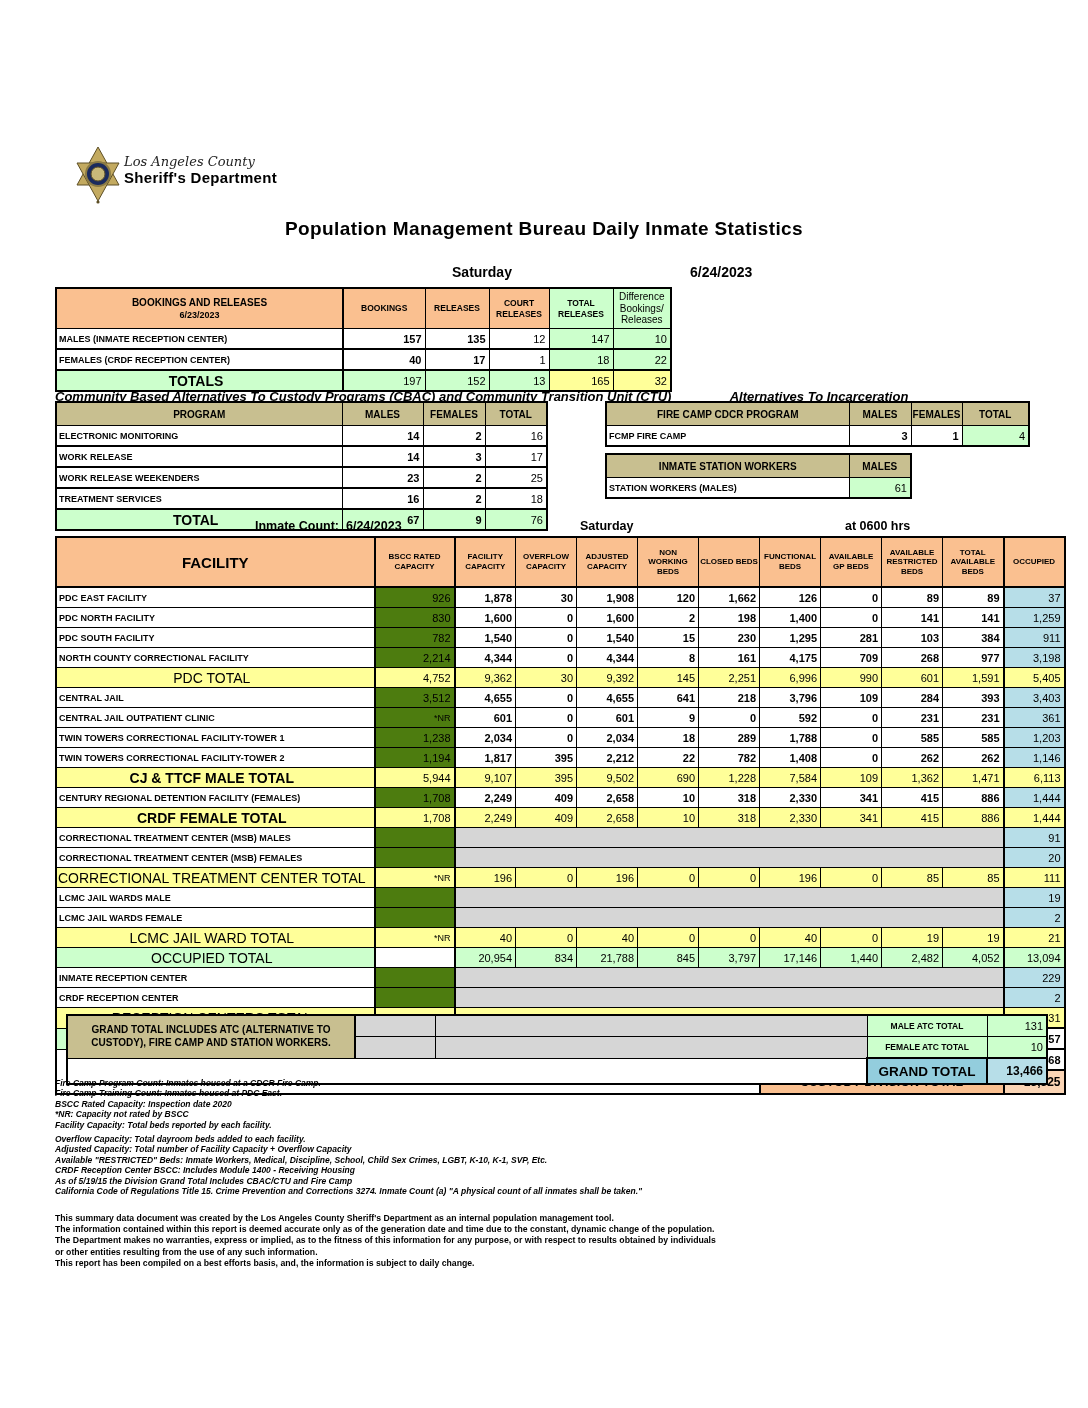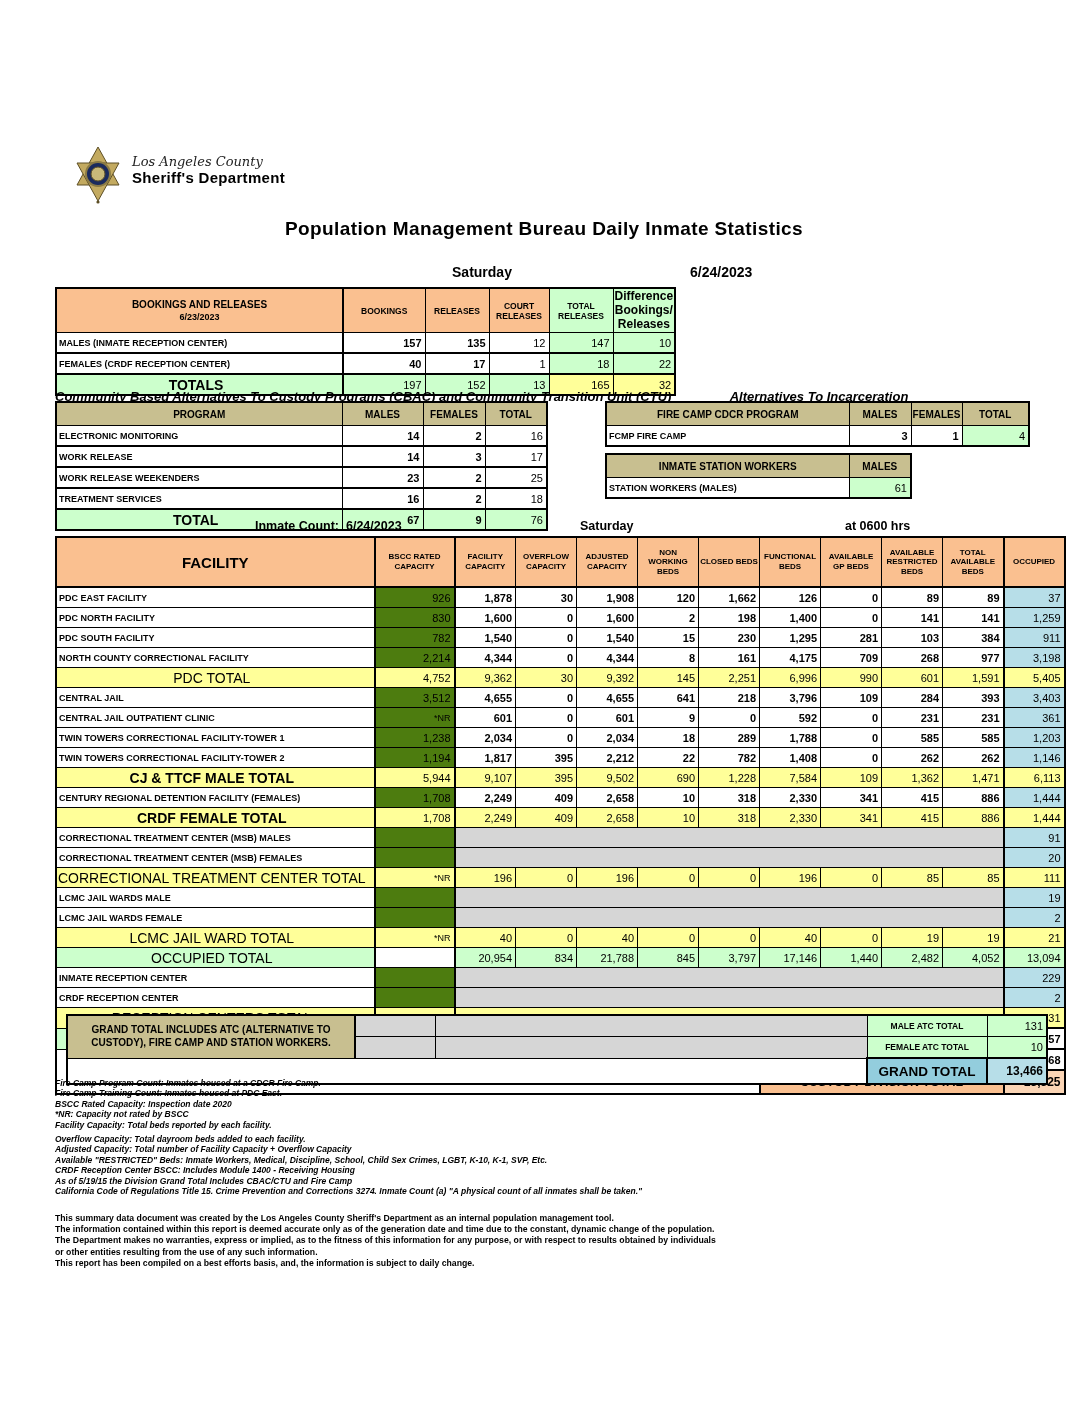--- a/index.html
+++ b/index.html
@@ -23,33 +23,33 @@
   .n{text-align:right;padding-right:3px;font-size:11px;height:17px;}
   .bd{font-weight:bold;}
   .lbl{font-size:9px;font-weight:bold;text-align:left;padding-left:2px;height:17px;}
   .rlbl{font-size:14px;text-align:center;padding-right:8px;height:17px;}
   .hh{font-size:8px;font-weight:bold;text-align:center;line-height:1.2;white-space:normal;padding:1px;background:#FAC090;}
   .b-l2{border-left:2px solid #000;}
   .b-b2{border-bottom:2px solid #000;}
   .b-r2{border-right:2px solid #000;}
   
   #logo{position:absolute;left:72px;top:146px;display:flex;align-items:flex-start;}
-  #logo-text{margin-left:8px;margin-top:8px;}
+  #logo-text{margin-left:0;margin-top:8px;}
   #county{font-family:"DejaVu Serif", serif;font-style:italic;font-size:13px;color:#222;}
   #dept{font-size:15px;font-weight:bold;letter-spacing:.3px;}
   #doc-title{position:absolute;left:0;top:218px;width:1088px;text-align:center;font-size:19px;font-weight:bold;letter-spacing:.4px;}
   #day-top{position:absolute;left:392px;top:264px;width:180px;text-align:center;font-size:14px;font-weight:bold;}
   #date-top{position:absolute;left:690px;top:264px;font-size:14px;font-weight:bold;}
   
   #bookings{position:absolute;left:55px;top:287px;}
   #bookings th{height:37px;}
   #bookings .h-main{font-size:10px;font-weight:bold;}
   #bookings .h-main .sub{font-size:9px;margin-top:2px;}
   #bookings .h-sm{font-size:8.5px;font-weight:bold;white-space:normal;line-height:1.2;}
-  #bookings .h-diff{font-size:12px;font-weight:bold;white-space:normal;line-height:1.15;}
+  #bookings .h-diff{font-size:10px;font-weight:normal;white-space:normal;line-height:1.15;}
   
   .sec-title{position:absolute;font-size:13px;font-weight:bold;font-style:italic;}
   
   #cbac{position:absolute;left:55px;top:401px;}
   #cbac th{height:20px;font-size:10px;font-weight:bold;}
   #firecamp{position:absolute;left:605px;top:401px;}
   #firecamp th,#station th{height:20px;font-size:10px;font-weight:bold;}
   #station{position:absolute;left:605px;top:453px;}
   
   #count-line{position:absolute;left:0;top:519px;width:1088px;font-size:12.5px;font-weight:bold;}

